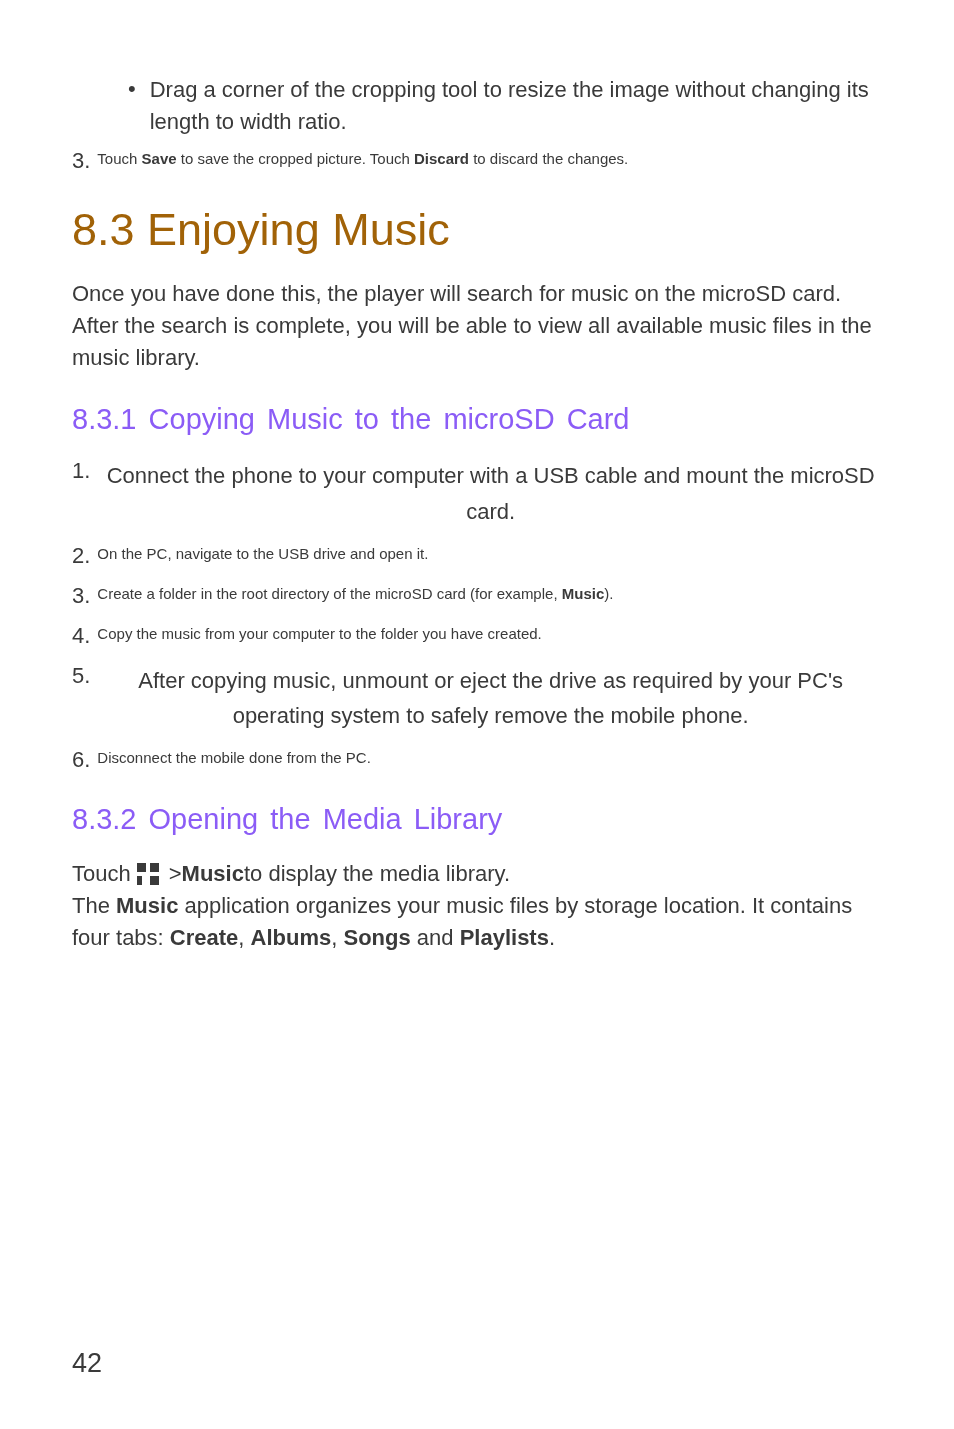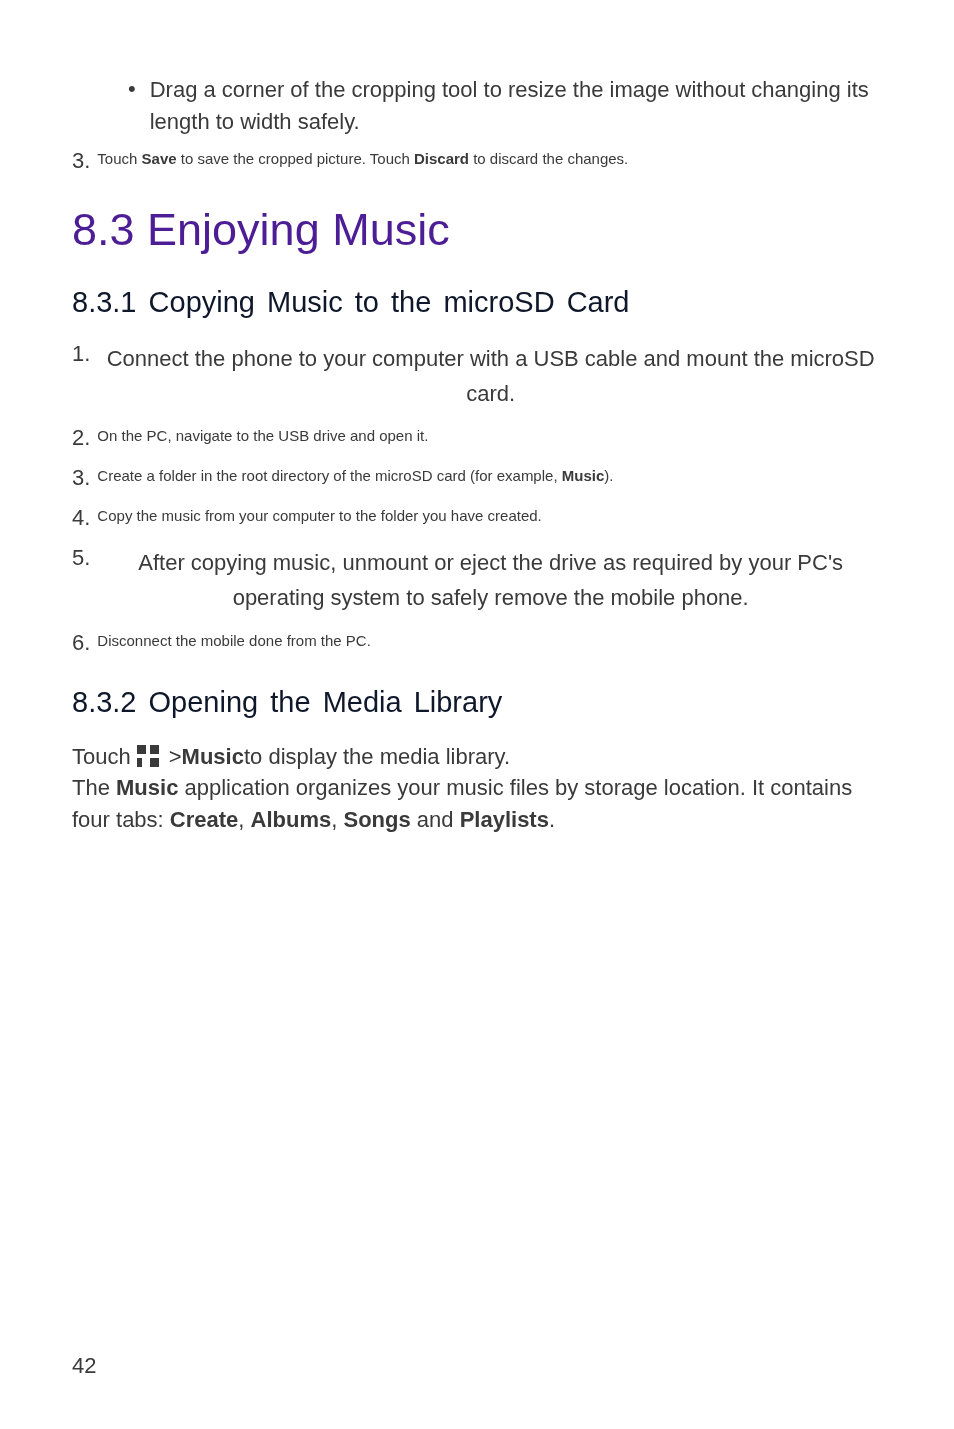--- a/index.html
+++ b/index.html
@@ -47,33 +47,33 @@
   .num-text-lh {
     font-size: 22px;
     line-height: 1.6;
     text-align: center;
   }
   .h1 {
     font-size: 45px;
     font-weight: normal;
     margin-top: 30px;
     margin-bottom: 22px;
-    color: #4c1d95;
+    color: #a16207;
   }
   .para {
     font-size: 22px;
     line-height: 1.45;
     margin-bottom: 2px;
   }
   .h2 {
     font-size: 29px;
     font-weight: normal;
     margin-top: 30px;
     margin-bottom: 22px;
-    color: #0f172a;
+    color: #8b5cf6;
     word-spacing: 4px;
   }
   .media-line {
     font-size: 22px;
     line-height: 1.45;
     display: flex;
     align-items: center;
     flex-wrap: wrap;
   }
   .grid-icon {
@@ -89,43 +89,44 @@
     background: #3a3a3a;
   }
   .sq1 { top: 0; left: 0; width: 9px; height: 9px; }
   .sq2 { top: 0; right: 0; width: 9px; height: 9px; }
   .sq3 { bottom: 0; left: 0; width: 5px; height: 9px; }
   .sq4 { bottom: 0; right: 0; width: 9px; height: 9px; }
   .page-num {
     position: absolute;
     bottom: 50px;
     left: 72px;
-    font-size: 22px;
+    font-size: 27px;
   }
   b { font-weight: bold; }
 </style>
 </head>
 <body>
 
 <div class="page">
 
   <div class="bullet-row">
     <div class="bullet-dot">•</div>
-    <div class="bullet-text">Drag a corner of the cropping tool to resize the image without changing its length to width safely.</div>
+    <div class="bullet-text">Drag a corner of the cropping tool to resize the image without changing its length to width ratio.</div>
   </div>
 
   <div class="num-row" style="margin-top:10px; margin-bottom:0;">
     <div class="num-idx">3.</div>
     <div class="num-text">
       <span>Touch </span><b>Save</b><span> to save the cropped picture. Touch </span><b>Discard</b><span> to discard the changes.</span>
     </div>
   </div>
 
   <h1 class="h1">8.3  Enjoying Music</h1>
 
+  <p class="para">Once you have done this, the player will search for music on the microSD card. After the search is complete, you will be able to view all available music files in the music library.</p>
 
   <h2 class="h2">8.3.1  Copying Music to the microSD Card</h2>
 
   <div class="num-row">
     <div class="num-idx">1.</div>
     <div class="num-text-lh">Connect the phone to your computer with a USB cable and mount the microSD card.</div>
   </div>
   <div class="num-row">
     <div class="num-idx">2.</div>
     <div class="num-text">On the PC, navigate to the USB drive and open it.</div>

